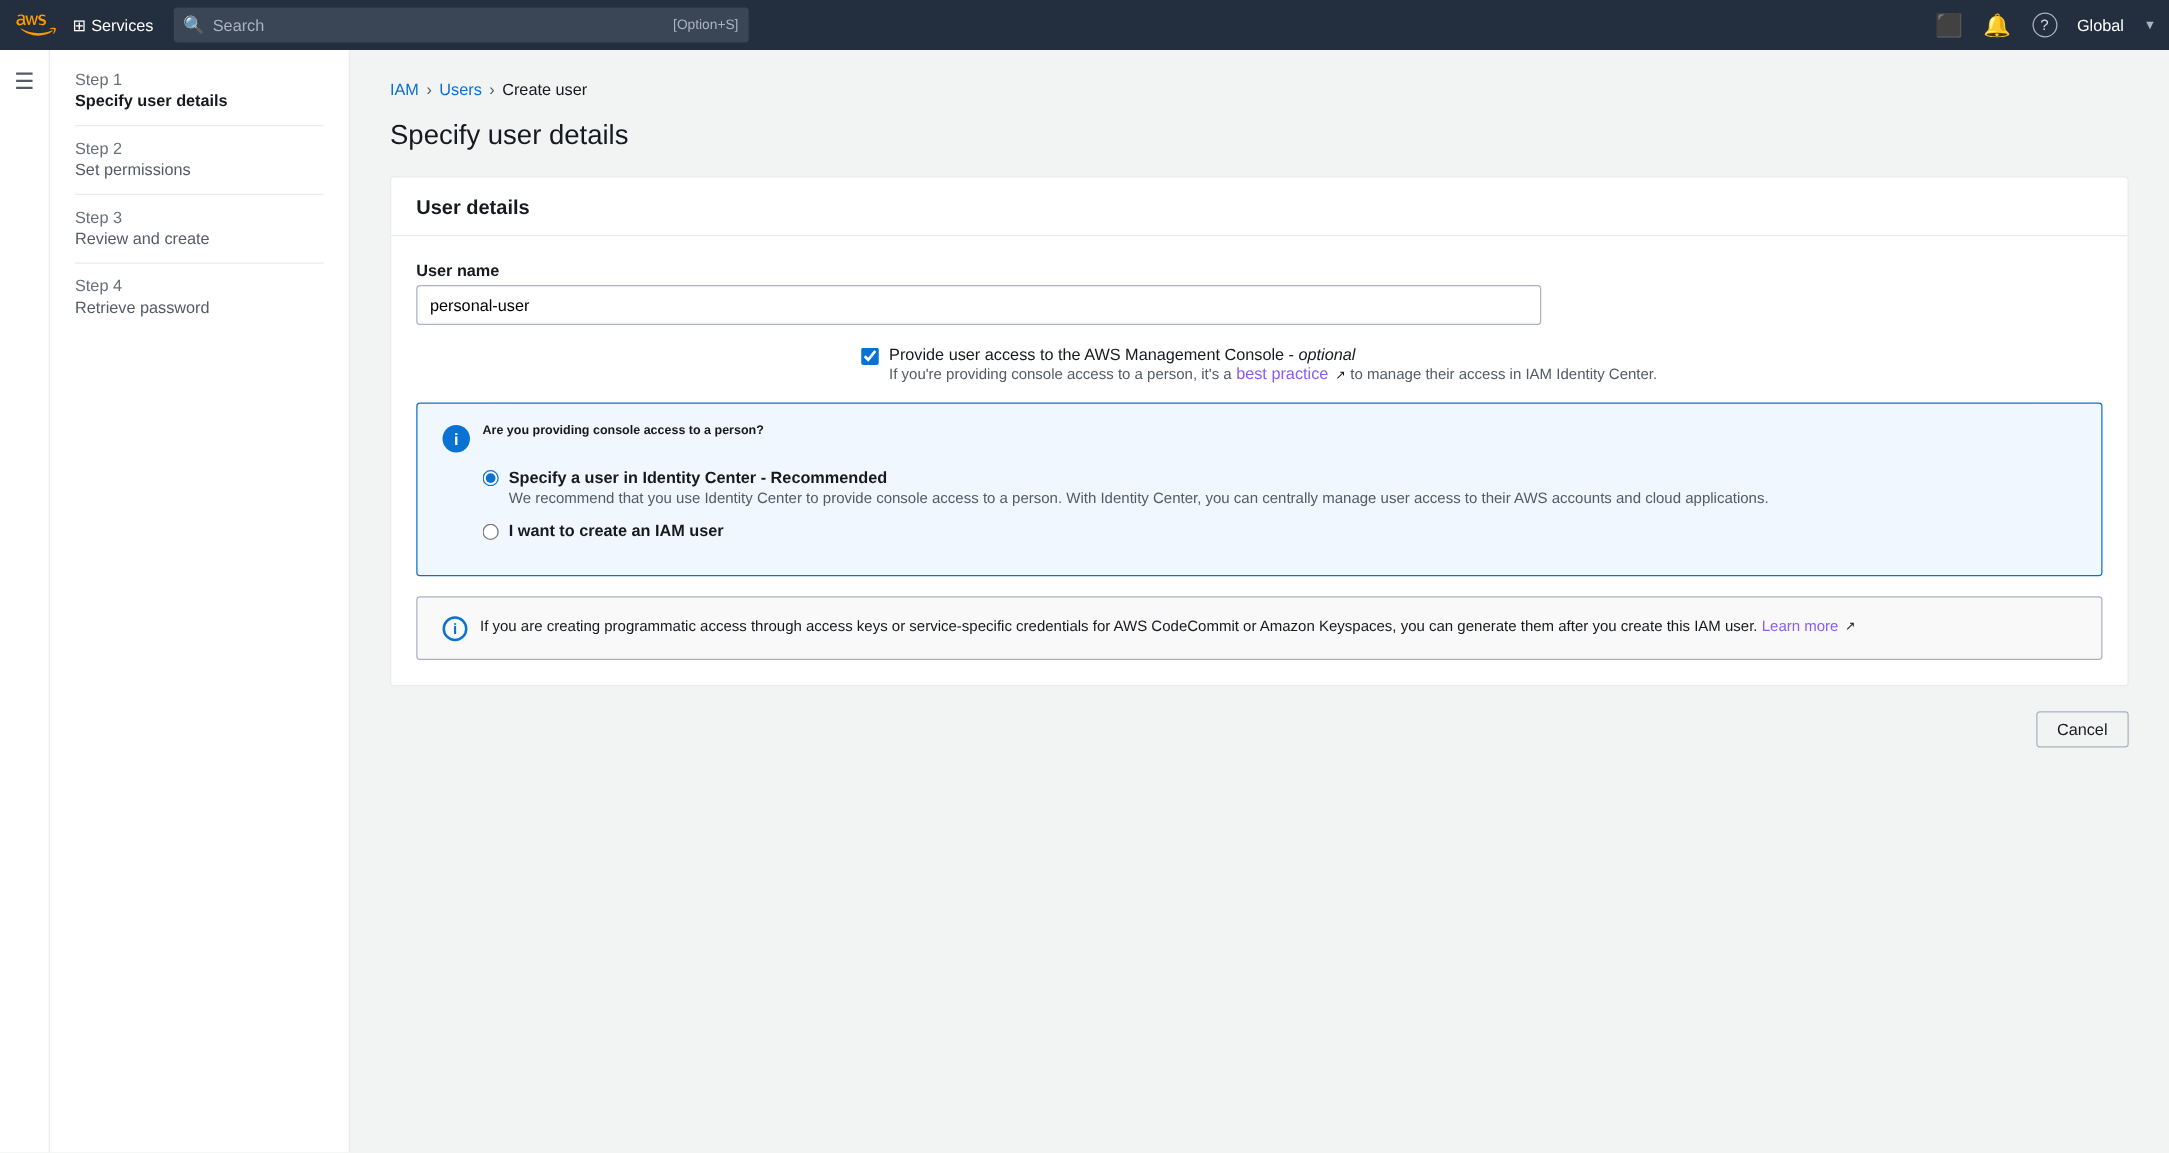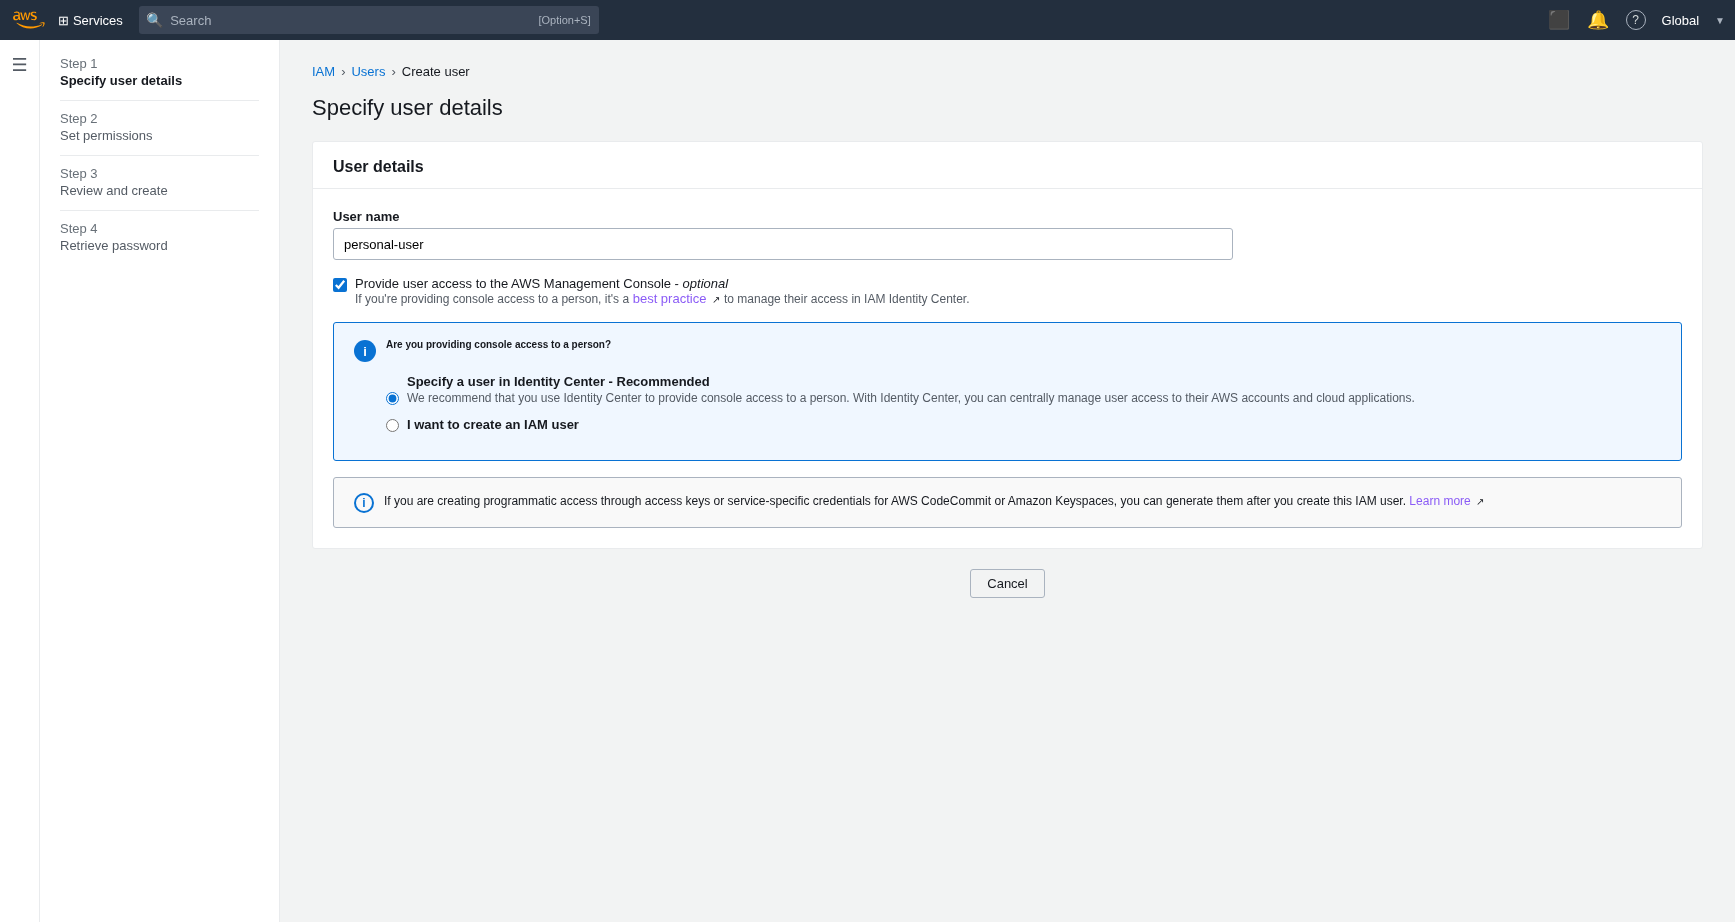--- a/index.html
+++ b/index.html
@@ -111,21 +111,21 @@
       font-size: 13px; font-weight: 700; margin-bottom: 4px; display: block;
     }
     .form-input {
       width: 100%; padding: 6px 10px; border: 1px solid #aab3bf; border-radius: 3px;
       font-size: 13px; outline: none; height: 32px;
     }
     .form-hint { font-size: 12px; color: #687078; margin-top: 4px; }
 
     
     .checkbox-row {
-      display: flex; align-items: flex-start; gap: 8px; margin-top: 16px;
+      display: flex; align-items: flex-start; gap: 8px; margin-top: 16px; justify-content: center;
     }
     .checkbox-row input[type="checkbox"] {
       margin-top: 2px; accent-color: #0972d3; width: 14px; height: 14px;
     }
     .checkbox-label { font-size: 13px; }
     .link-blue { color: #8b5cf6; text-decoration: none; }
     .ext-link-icon { font-size: 10px; margin-left: 2px; vertical-align: middle; }
 
     
     .info-box {
@@ -136,41 +136,41 @@
       display: flex; align-items: flex-start; gap: 10px; margin-bottom: 12px;
     }
     .info-icon-circle {
       width: 22px; height: 22px; border-radius: 50%; background: #0972d3;
       display: flex; align-items: center; justify-content: center; flex-shrink: 0;
       color: #fff; font-size: 13px; font-weight: 700; margin-top: 1px;
     }
     .info-box-question { font-size: 10px; font-weight: 600; color: #16191f; }
 
     .radio-option { margin-bottom: 12px; margin-left: 32px; }
-    .radio-option label { display: flex; align-items: flex-end; gap: 8px; cursor: pointer; }
+    .radio-option label { display: flex; align-items: flex-start; gap: 8px; cursor: pointer; }
     .radio-option input[type="radio"] { margin-top: 2px; accent-color: #0972d3; }
     .radio-title { font-size: 13px; font-weight: 700; color: #16191f; }
     .radio-desc { font-size: 12px; color: #545b64; margin-top: 2px; }
 
     
     .bottom-info {
       border: 1px solid #aab3bf; border-radius: 3px; background: #f9f9f9;
       padding: 14px 20px; margin-top: 16px;
       display: flex; align-items: flex-start; gap: 10px;
     }
     .bottom-info-icon {
       width: 20px; height: 20px; border-radius: 50%; border: 2px solid #0972d3;
       display: flex; align-items: center; justify-content: center; flex-shrink: 0;
       color: #0972d3; font-size: 12px; font-weight: 700; margin-top: 1px;
     }
     .bottom-info-text { font-size: 12px; color: #16191f; line-height: 1.5; }
 
     
     .form-actions {
-      display: flex; justify-content: center; align-items: center; gap: 12px;
+      display: flex; justify-content: flex-end; align-items: center; gap: 12px;
       margin-top: 20px; padding-bottom: 8px;
     }
     .btn-cancel {
       background: transparent; border: 1px solid #aab3bf; border-radius: 3px;
       padding: 6px 16px; font-size: 13px; cursor: pointer; color: #16191f;
     }
   </style>
 </head>
 <body>
 

